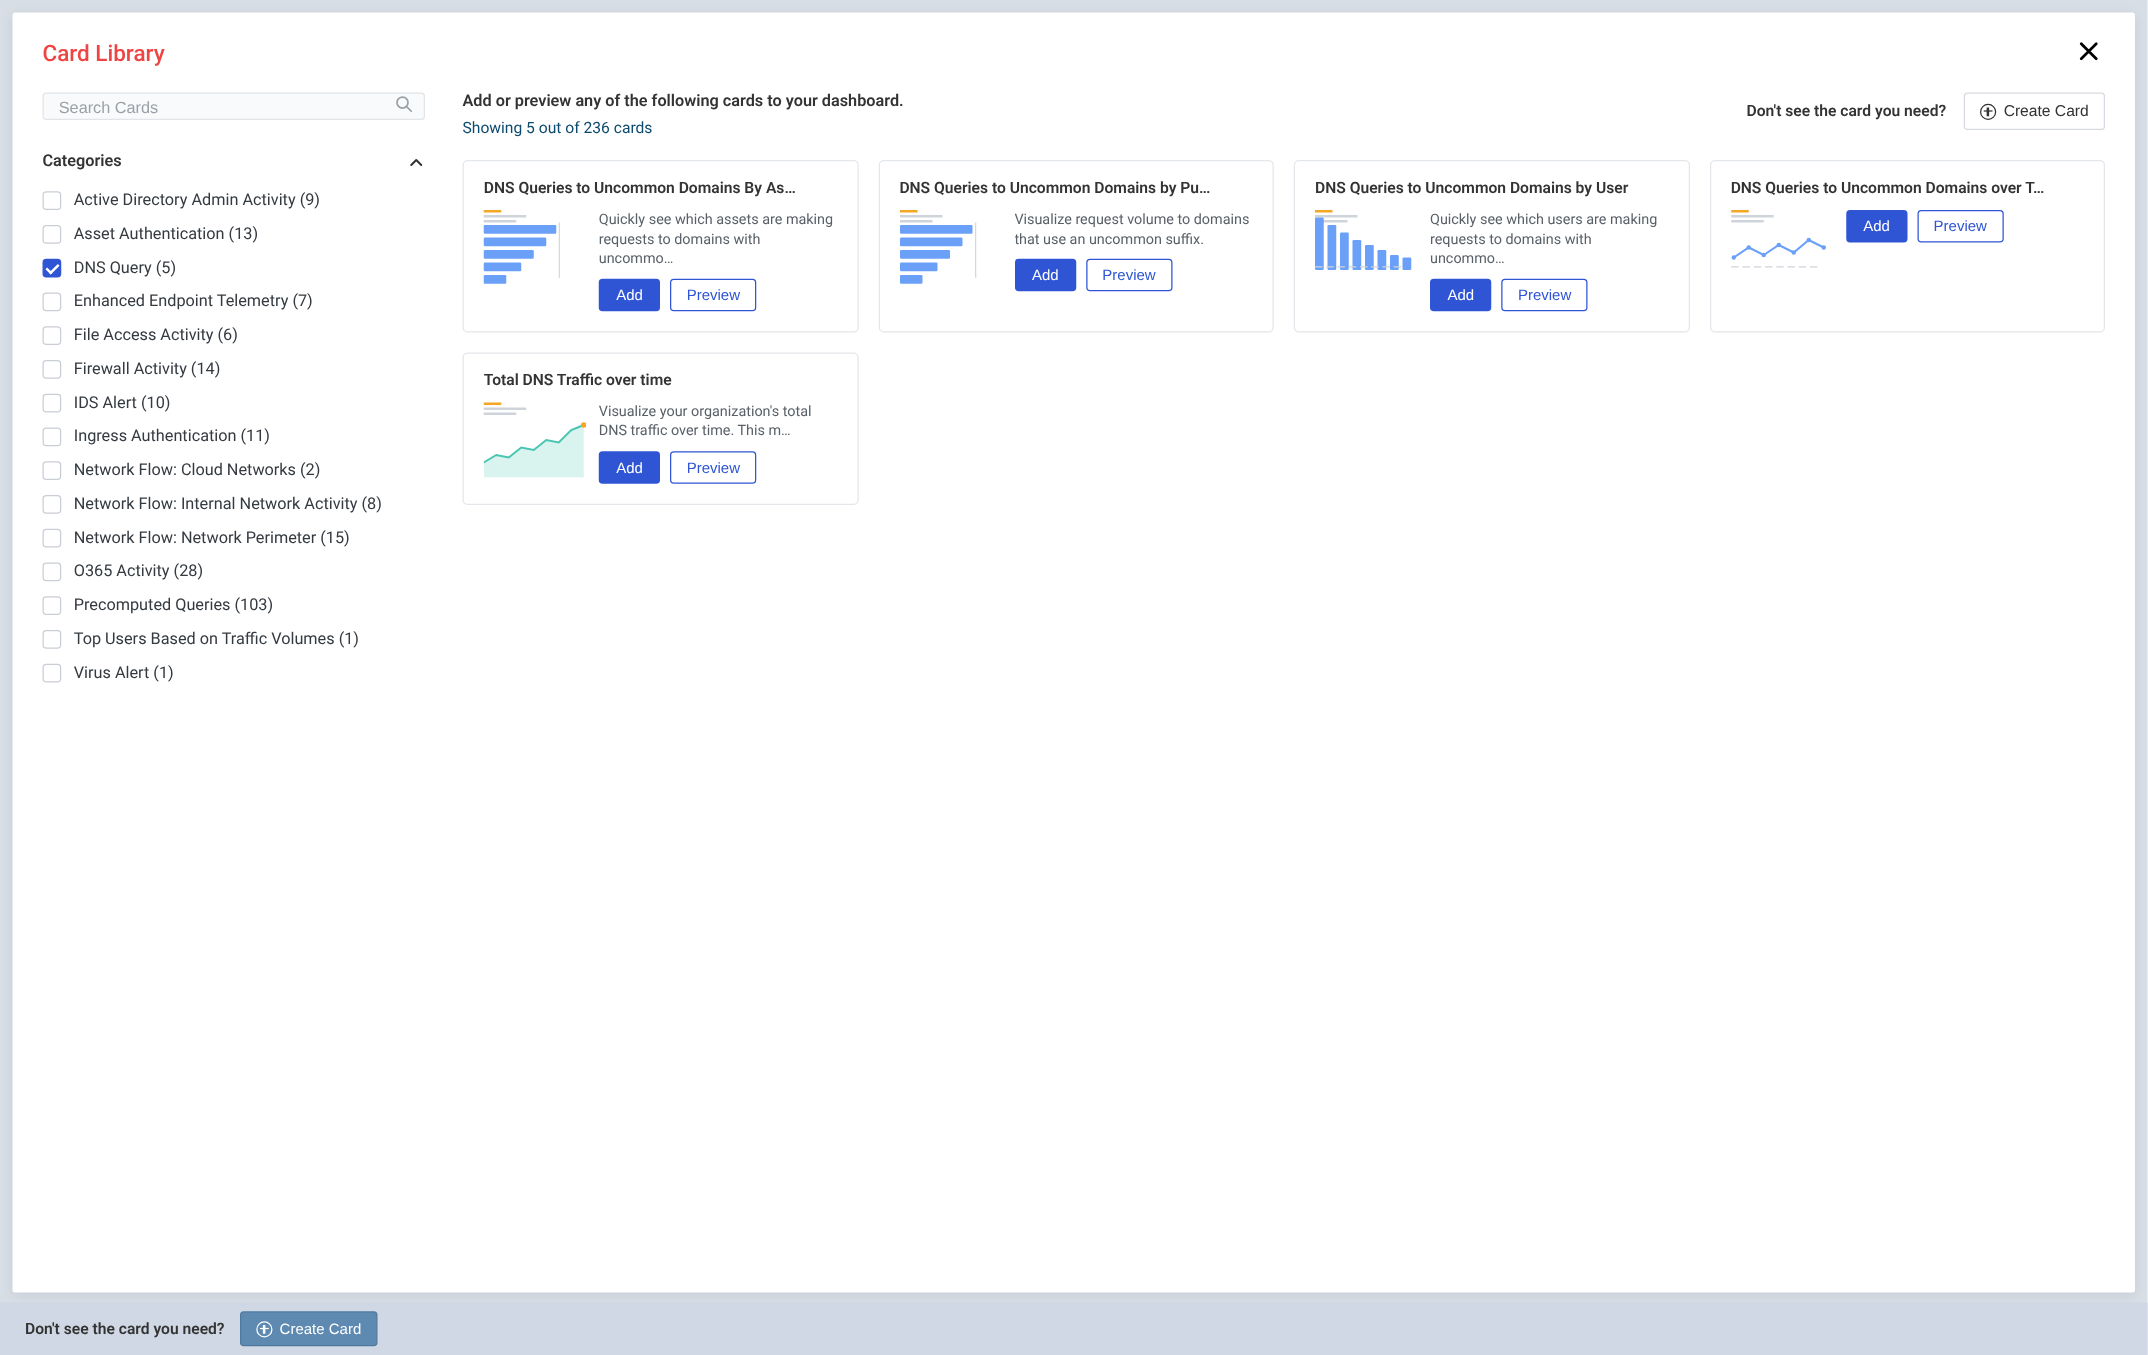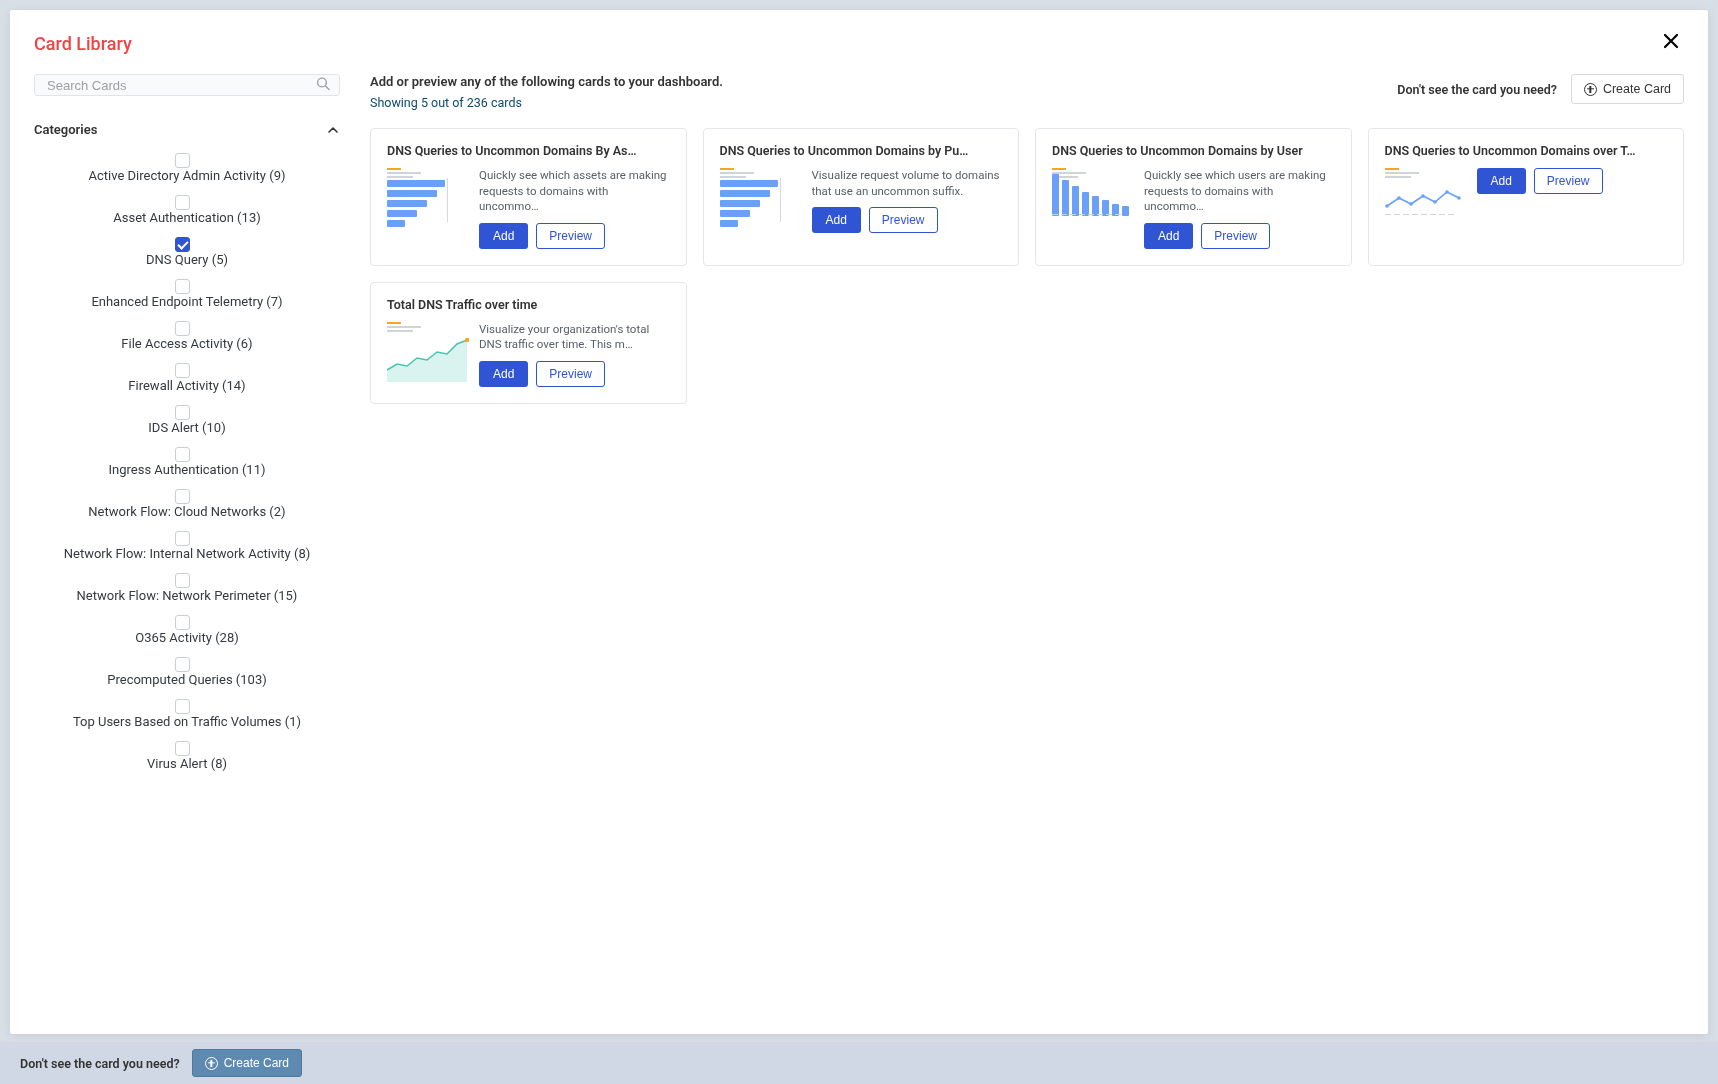--- a/index.html
+++ b/index.html
@@ -91,21 +91,20 @@
     align-items: center; justify-content: center;
   }
   .cat-list { list-style: none; }
   .cat-item {
     display: flex;
     align-items: center;
     padding: 6px 0;
     font-size: 13px;
     color: #343a40;
     cursor: pointer;
-    flex-direction: column;
   }
   .checkbox {
     width: 15px; height: 15px;
     border: 1.5px solid #c9ced6;
     border-radius: 3px;
     margin-right: 10px;
     flex-shrink: 0;
     position: relative;
     background: #fff;
   }
@@ -385,21 +384,21 @@
           <li class="cat-item">
             <span class="checkbox"></span>
             <span>Precomputed Queries (103)</span>
           </li>
           <li class="cat-item">
             <span class="checkbox"></span>
             <span>Top Users Based on Traffic Volumes (1)</span>
           </li>
           <li class="cat-item">
             <span class="checkbox"></span>
-            <span>Virus Alert (8)</span>
+            <span>Virus Alert (1)</span>
           </li>
         </ul>
     </aside>
 
     <section class="main">
       <div class="main-top">
         <div class="main-top-left">
           <div class="intro">Add or preview any of the following cards to your dashboard.</div>
           <div class="showing">Showing 5 out of 236 cards</div>
         </div>

